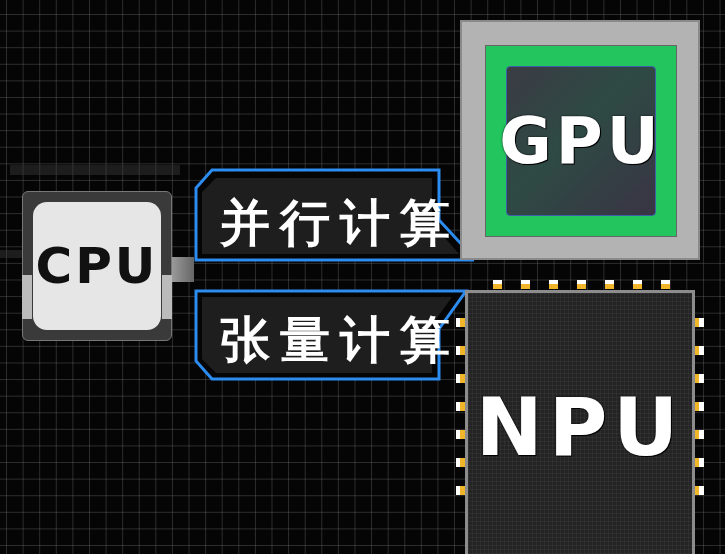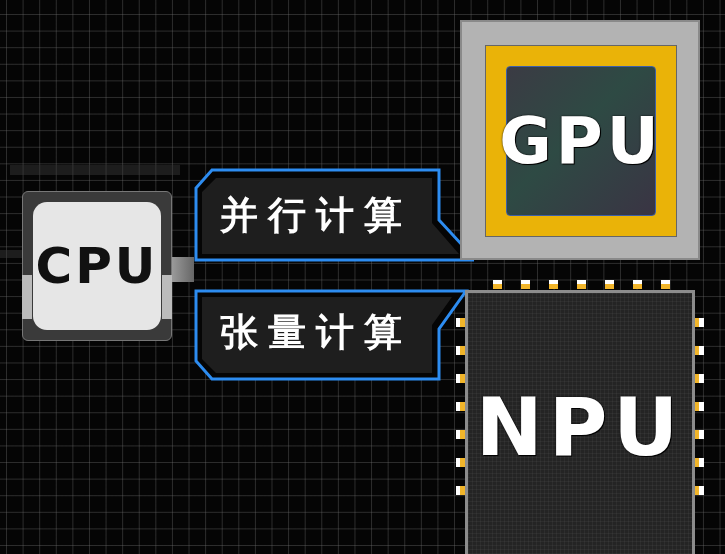--- a/index.html
+++ b/index.html
@@ -12,24 +12,24 @@
   .shadowbar{position:absolute;background:rgba(60,60,60,0.45);}
   
   .cpu{position:absolute;left:22px;top:191px;width:150px;height:150px;background:#3a3a3a;border:1px solid #777;box-sizing:border-box;border-radius:6px;}
   .cpu-side{position:absolute;top:83px;width:10px;height:44px;background:#bbb;}
   .cpu-inner{position:absolute;left:10px;top:10px;right:10px;bottom:10px;background:#e6e6e6;border-radius:14px;display:flex;align-items:center;justify-content:center;}
   .cpu-label{font-family:"DejaVu Sans",sans-serif;font-weight:bold;font-size:50px;color:#111;letter-spacing:3px;}
   .cpu-port{position:absolute;left:172px;top:257px;width:22px;height:25px;background:linear-gradient(to right,#9a9a9a,#666);}
   
   .tag{position:absolute;}
   .tag svg{position:absolute;left:0;top:0;}
-  .tag-text{position:absolute;font-family:"DejaVu Sans",sans-serif;font-weight:bold;color:#fff;font-size:38px;letter-spacing:10px;white-space:nowrap;}
+  .tag-text{position:absolute;font-family:"DejaVu Sans",sans-serif;font-weight:bold;color:#fff;font-size:50px;letter-spacing:10px;white-space:nowrap;}
   
   .gpu{position:absolute;left:460px;top:20px;width:240px;height:240px;background:#b3b3b3;border:2px solid #8a8a8a;box-sizing:border-box;}
-  .gpu-mid{position:absolute;left:23px;top:23px;width:192px;height:192px;background:#eab308;border:1px solid #666;box-sizing:border-box;}
+  .gpu-mid{position:absolute;left:23px;top:23px;width:192px;height:192px;background:#22c55e;border:1px solid #666;box-sizing:border-box;}
   .gpu-die{position:absolute;left:20px;top:20px;width:148px;height:148px;border-radius:4px;border:1.5px solid #3d5fa8;
     background:linear-gradient(135deg,#3b3b44 0%,#2e4a44 45%,#3a3444 100%);display:flex;align-items:center;justify-content:center;}
   .gpu-label{font-family:"DejaVu Sans",sans-serif;font-weight:bold;font-size:64px;color:#fff;letter-spacing:4px;text-shadow:0 0 2px #000,1px 1px 0 #000;}
   
   .npu{position:absolute;left:465px;top:290px;width:230px;height:280px;background:#242424;border:3px solid #8c8c8c;box-sizing:border-box;
     background-image:linear-gradient(to right,rgba(255,255,255,0.04) 1px,transparent 1px),linear-gradient(to bottom,rgba(255,255,255,0.04) 1px,transparent 1px);
     background-size:4px 4px;display:flex;align-items:center;justify-content:center;}
   .npu-label{font-family:"DejaVu Sans",sans-serif;font-weight:bold;font-size:80px;color:#fff;letter-spacing:6px;text-shadow:1px 1px 0 #000,0 0 2px #000;margin-top:-6px;}
   .pin{position:absolute;width:9px;height:9px;background:linear-gradient(#fff 45%,#f1b52a 45%);}
   .pin.left{background:linear-gradient(to right,#fff 45%,#f1b52a 45%);}

